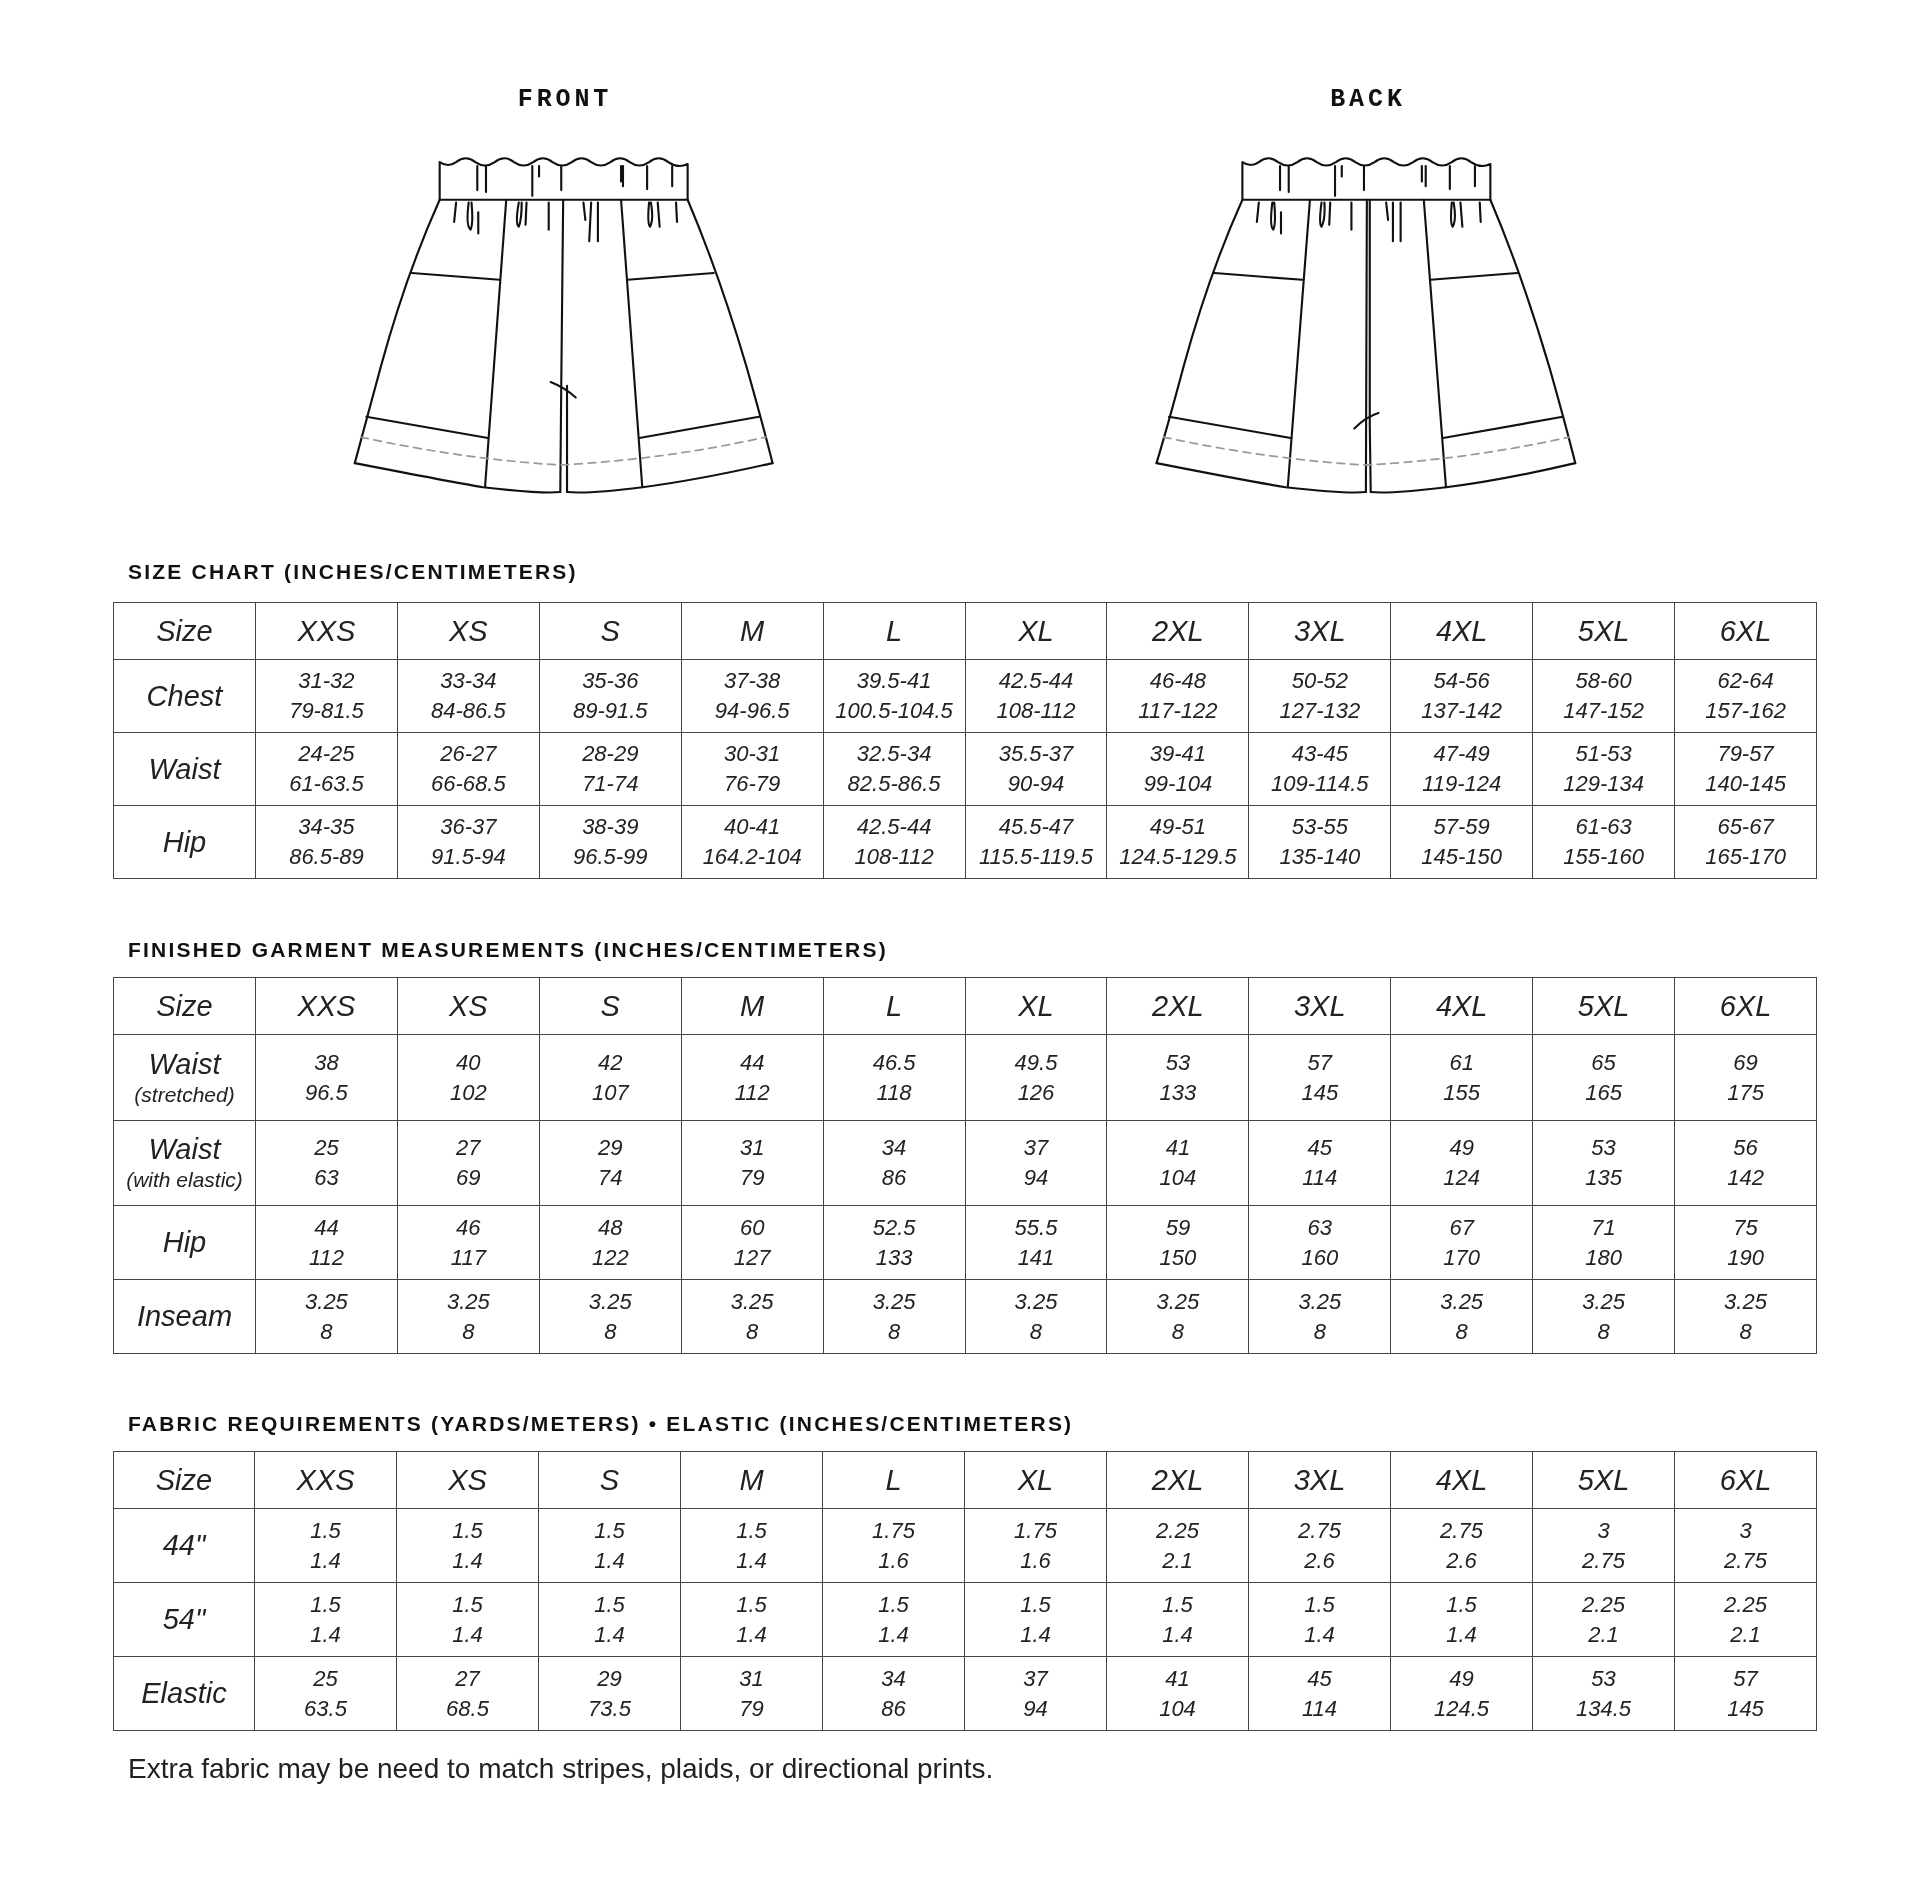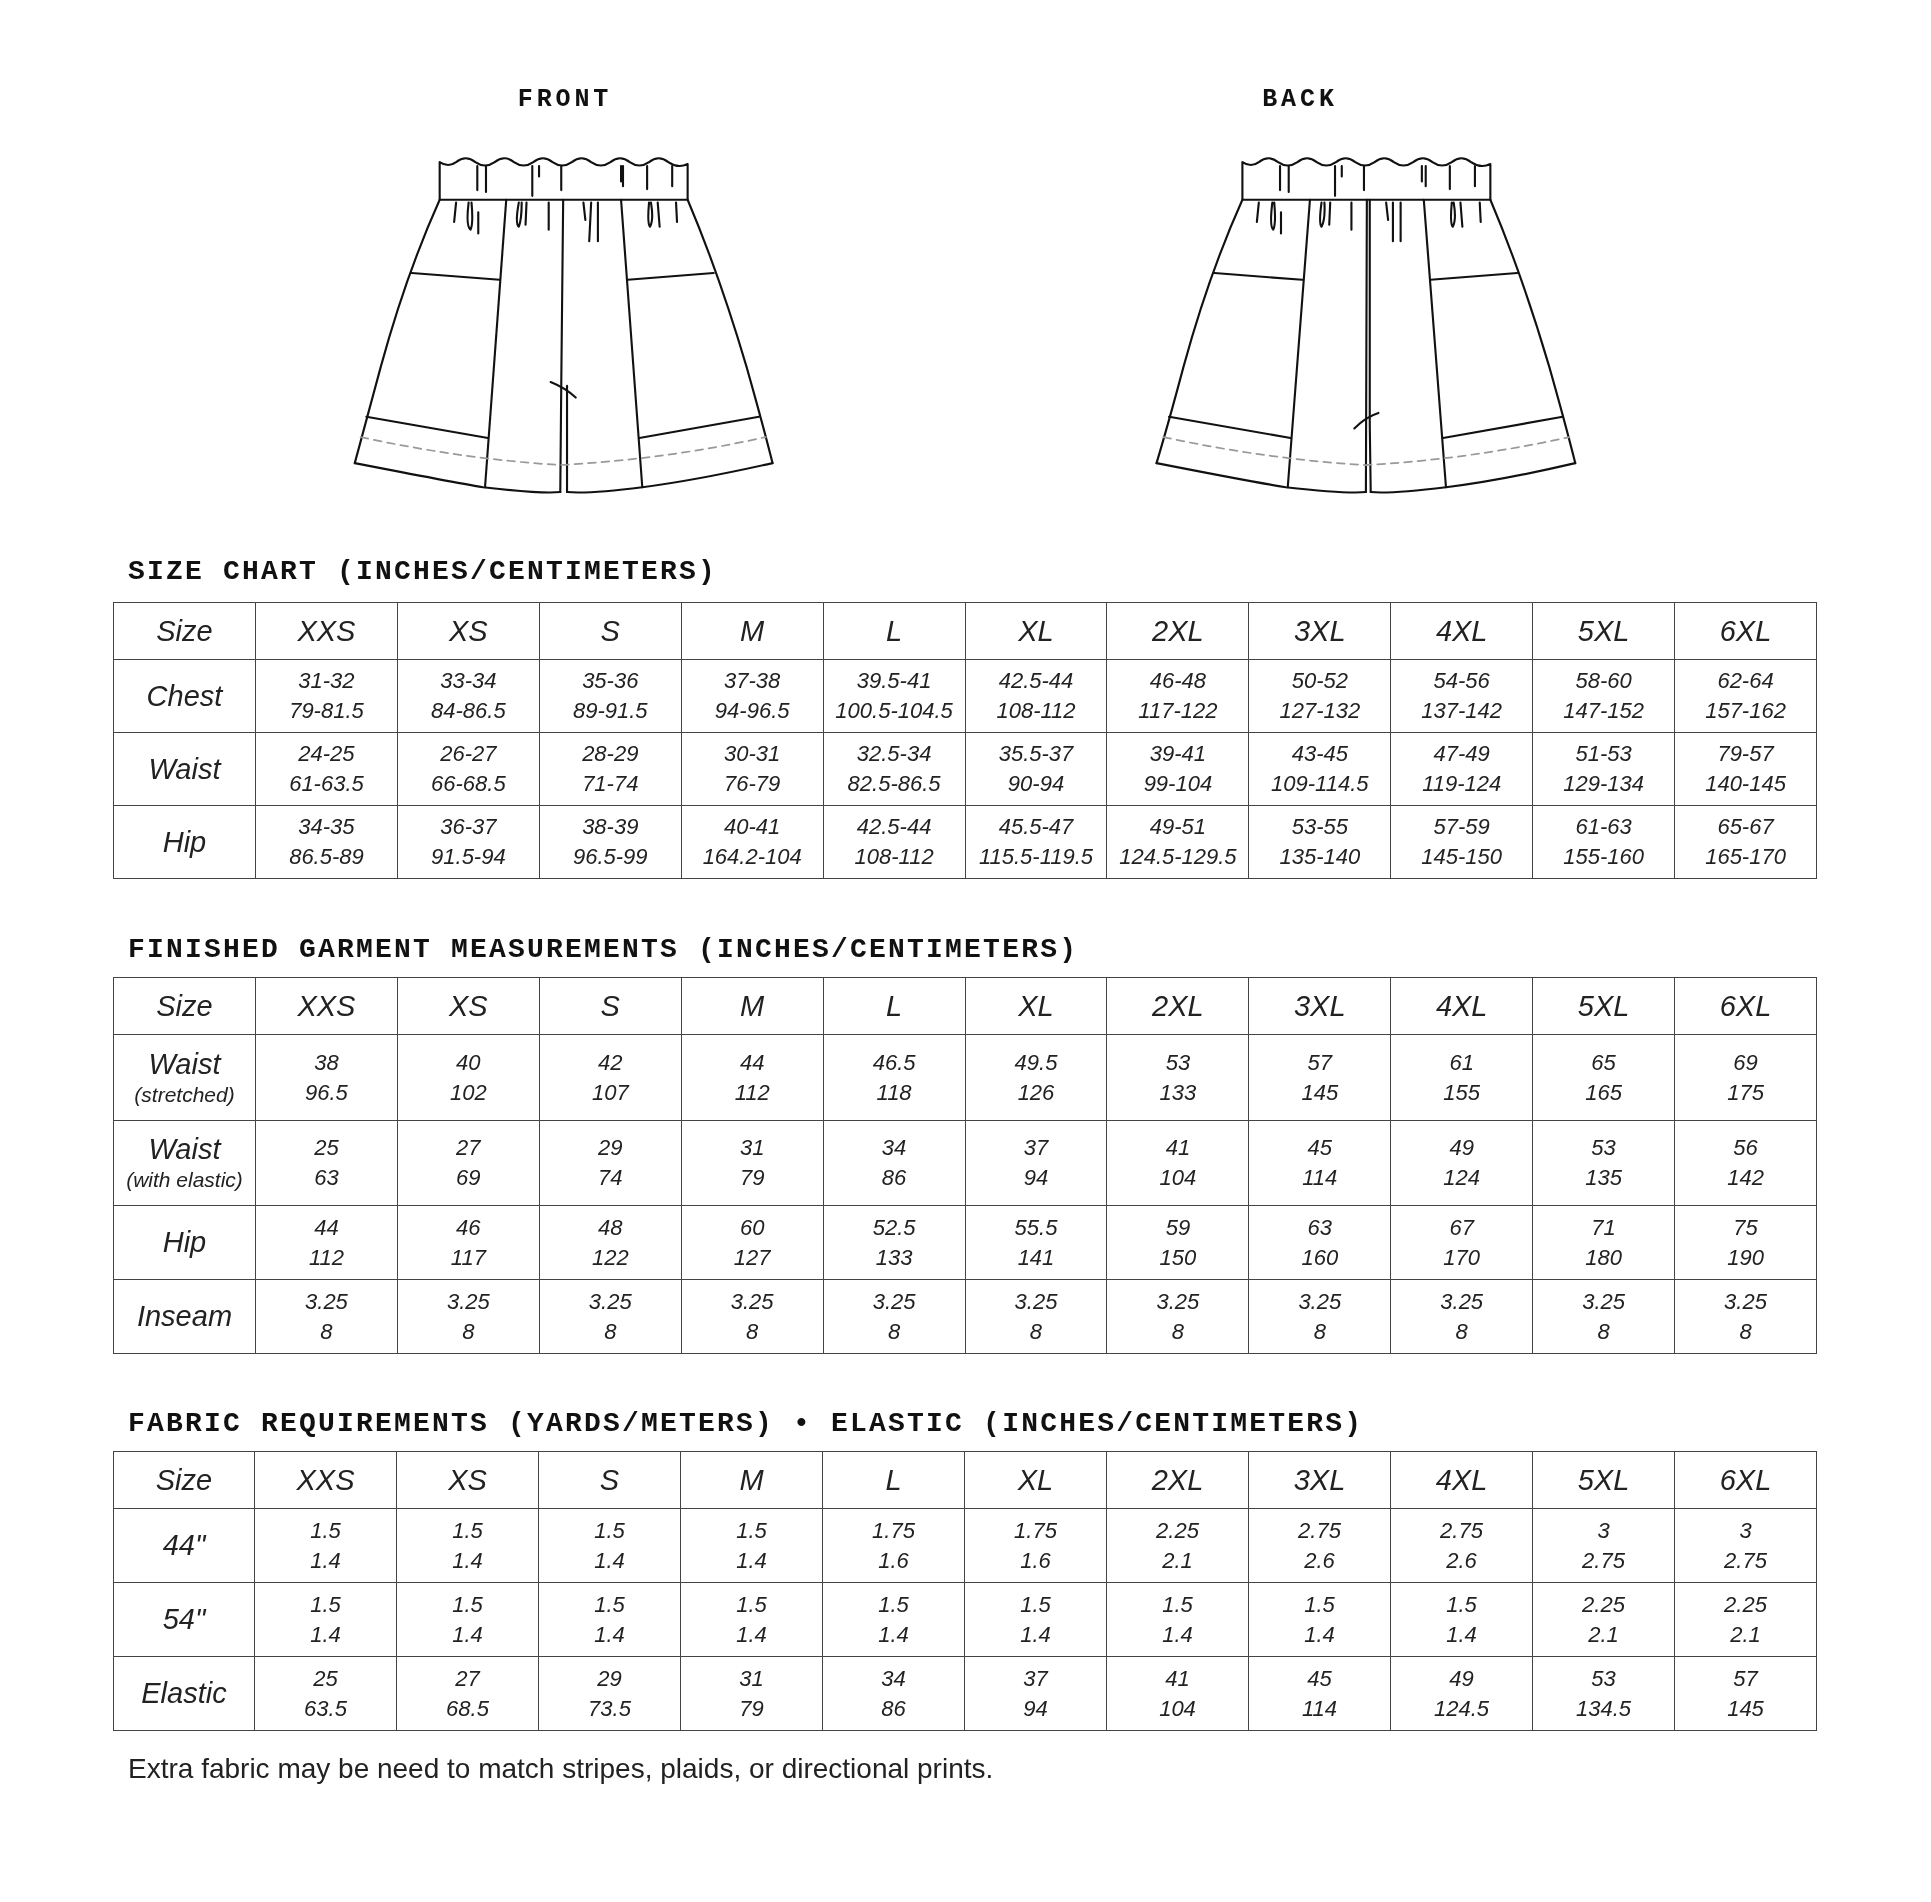--- a/index.html
+++ b/index.html
@@ -1,33 +1,33 @@
 <!DOCTYPE html>
 <html><head>
 <meta charset="utf-8">
 <style>
   html, body { margin:0; padding:0; background:#ffffff; }
   body { width:1931px; height:1902px; position:relative; overflow:hidden; font-family:"Liberation Sans", sans-serif; color:#111; }
   .view-label { position:absolute; font-family:Liberation Mono, monospace; font-weight:bold; font-size:25px; letter-spacing:3.9px; text-align:center; width:290px; line-height:29px; }
   .illus { position:absolute; left:0; top:0; }
-  .heading { position:absolute; left:128px; font-family:Liberation Mono, monospace; font-weight:bold; font-size:28px; letter-spacing:2.2px; line-height:29px; white-space:nowrap; color:#111; }
+  .heading { position:absolute; left:128px; font-family:Liberation Sans, sans-serif; font-weight:bold; font-size:21px; letter-spacing:2.2px; line-height:29px; white-space:nowrap; color:#111; }
   table.grid { position:absolute; left:113px; width:1704px; border-collapse:collapse; table-layout:fixed;font-style:italic; }
   table.grid td { border:1.4px solid #444; text-align:center; vertical-align:middle; padding:0; color:#222; }
   .hdr td { font-size:29px; }
   .rowlabel { font-size:29px; line-height:33px; }
   .sublabel { display:block; font-size:21px; line-height:27px; }
   .val { display:block; font-size:22px; line-height:30px; }
   .thick-top td { border-top:3.9px solid #111; }
   .footnote { position:absolute; left:128px; top:1755px; font-size:28px; color:#222; line-height:27px; white-space:nowrap; }
 </style>
 </head>
 <body>
 
 <div class="view-label" style="left:420px; top:85px;">FRONT</div>
-<div class="view-label" style="left:1155px; top:85px;">BACK</div>
+<div class="view-label" style="left:1223px; top:85px;">BACK</div>
 
 <svg class="illus" width="1931" height="521" viewBox="0 0 2000 540">
   <g fill="none" stroke="#111" stroke-width="2.2" stroke-linejoin="round" stroke-linecap="round">
 
     <g>
       <path d="M455,207 L455,168 Q464,174 472,168 Q482,160 492,168 Q502,175 512,168 Q522,160 532,168 Q542,175 552,168 Q562,160 572,168 Q582,175 592,168 Q602,160 612,168 Q622,175 632,168 Q642,160 652,168 Q662,175 672,168 Q682,160 692,168 Q702,175 712,170 L712,207 Z"></path>
       <path d="M494,172 L494,197 M503,172 L503,199 M551,172 L551,203 M558,172 L558,183 M581,172 L581,197 M643,172 L643,188 M645,172 L645,193 M670,172 L670,196 M696,172 L696,193"></path>
       <path d="M455,207 Q420,285 394,380 Q378,440 367,480"></path>
       <path d="M712,207 Q745,285 773,380 Q790,440 800,480"></path>
       <path d="M367,480 Q470,500 500,505 Q560,512 580,510"></path>

